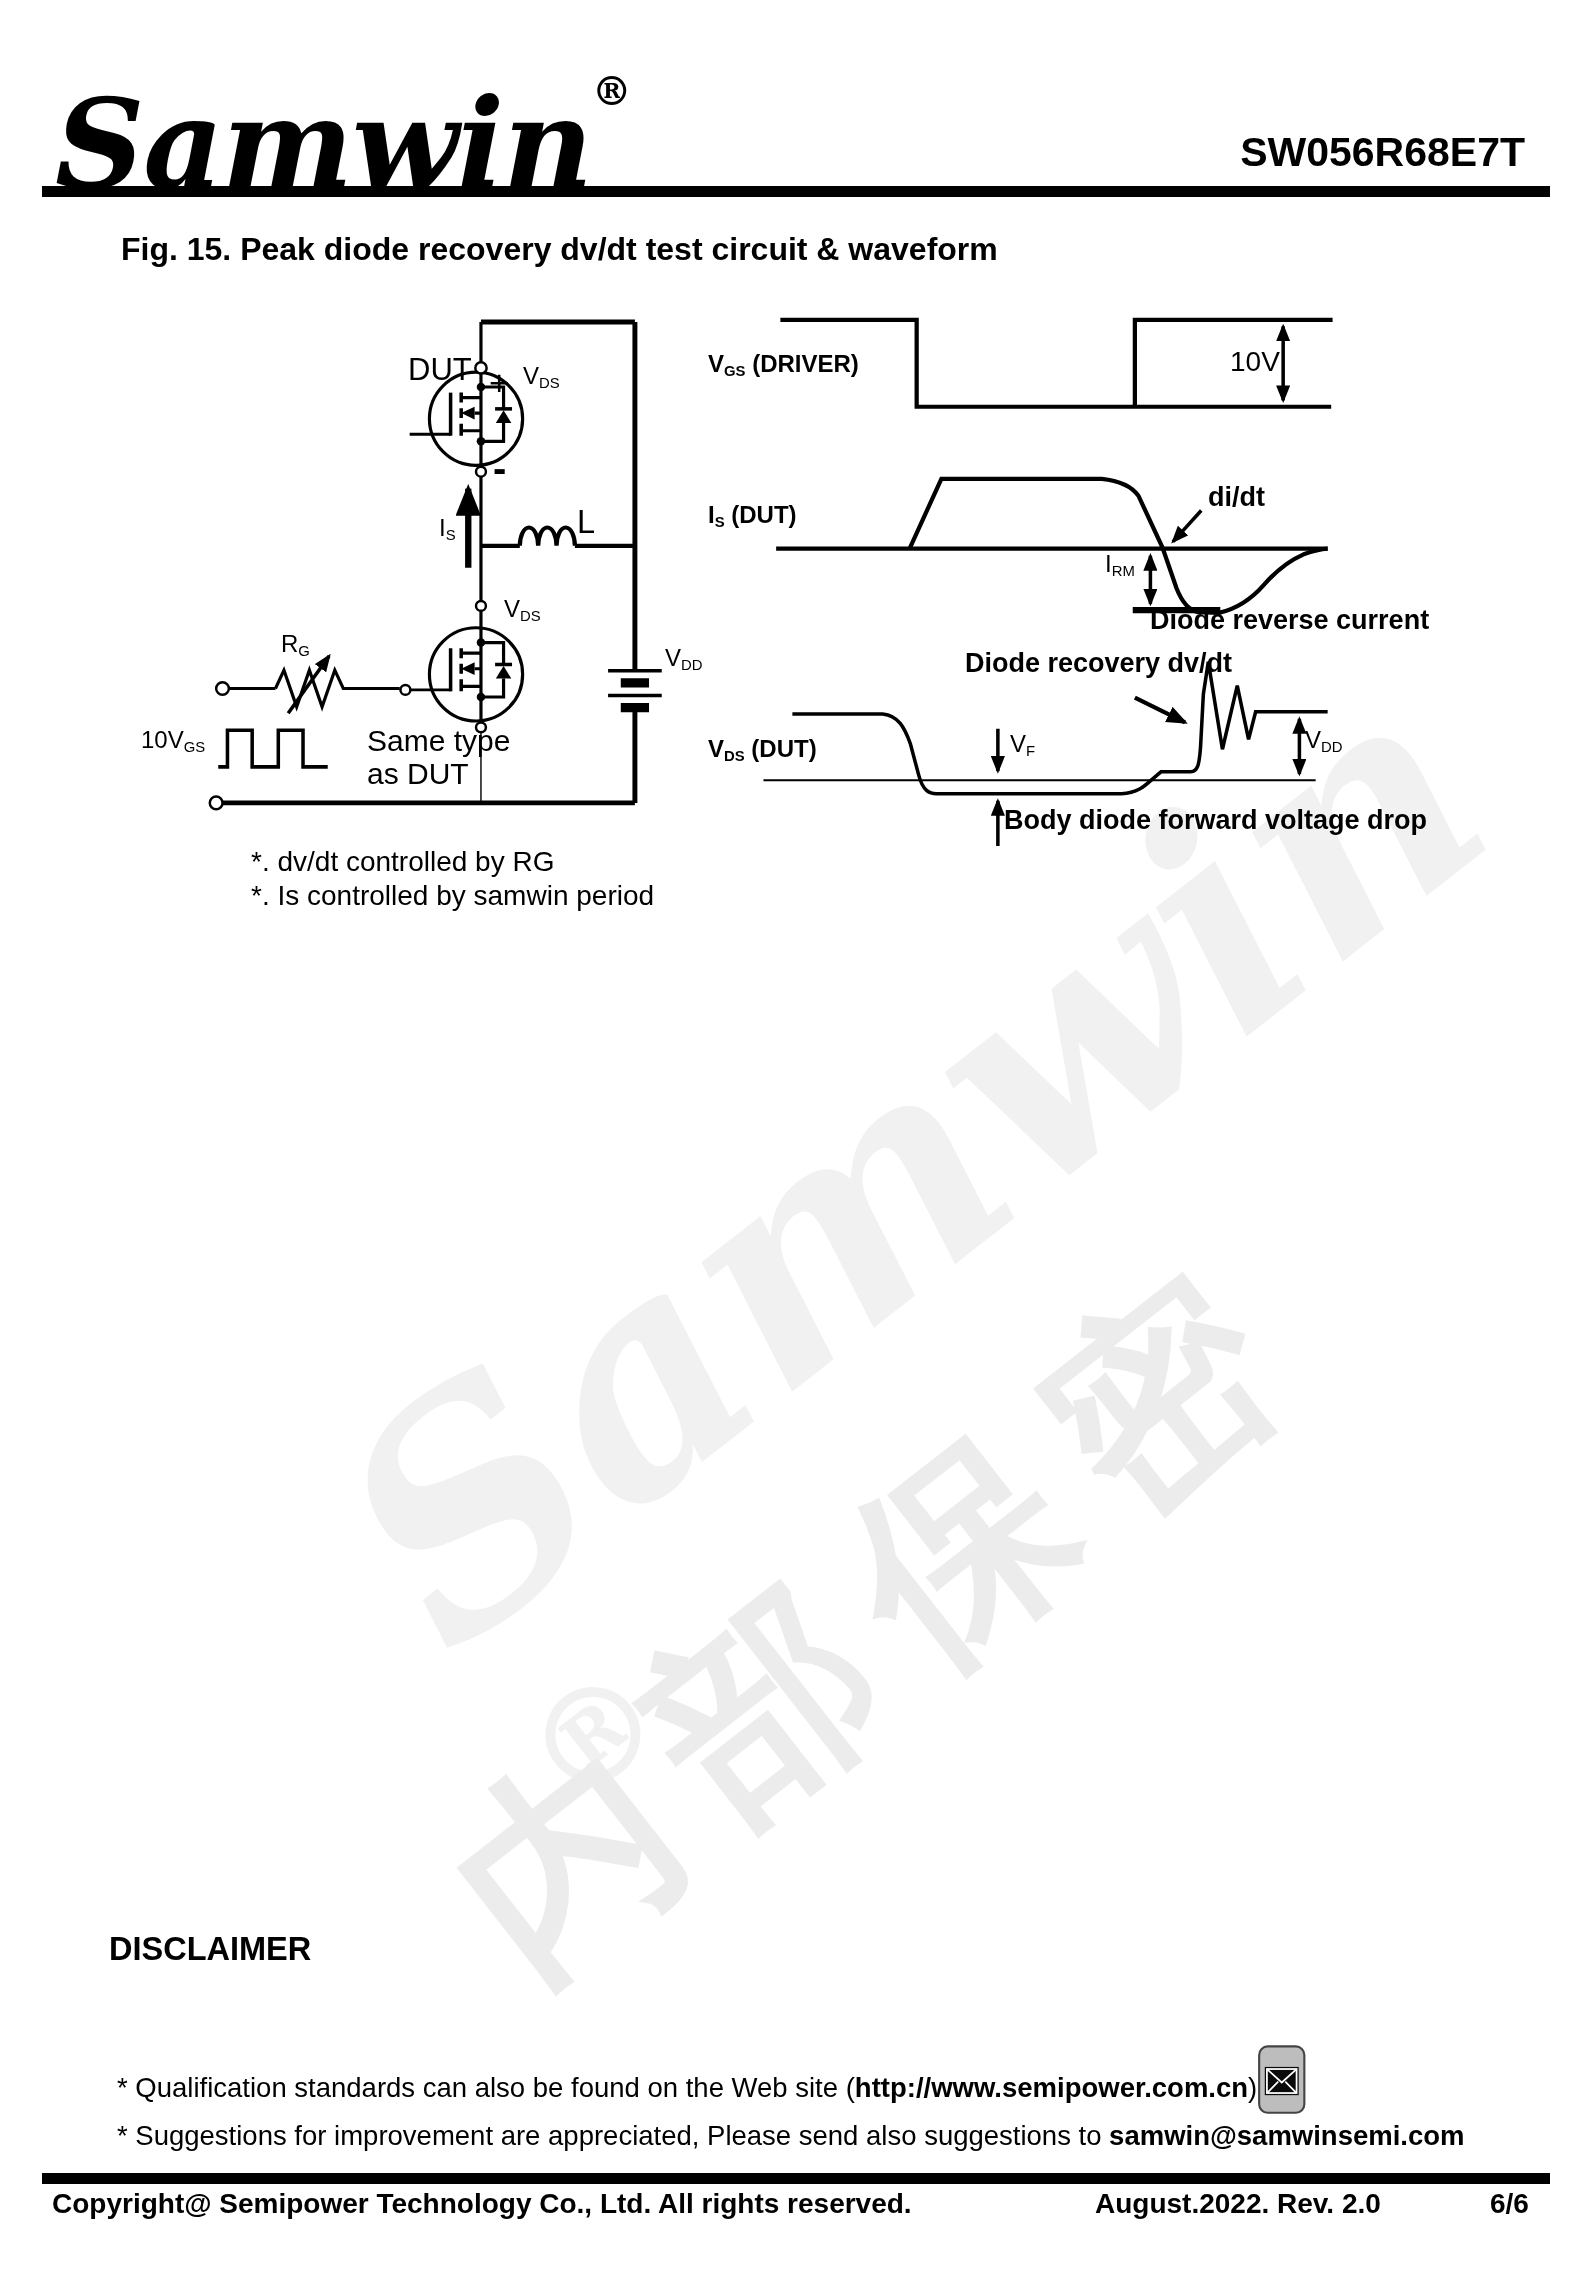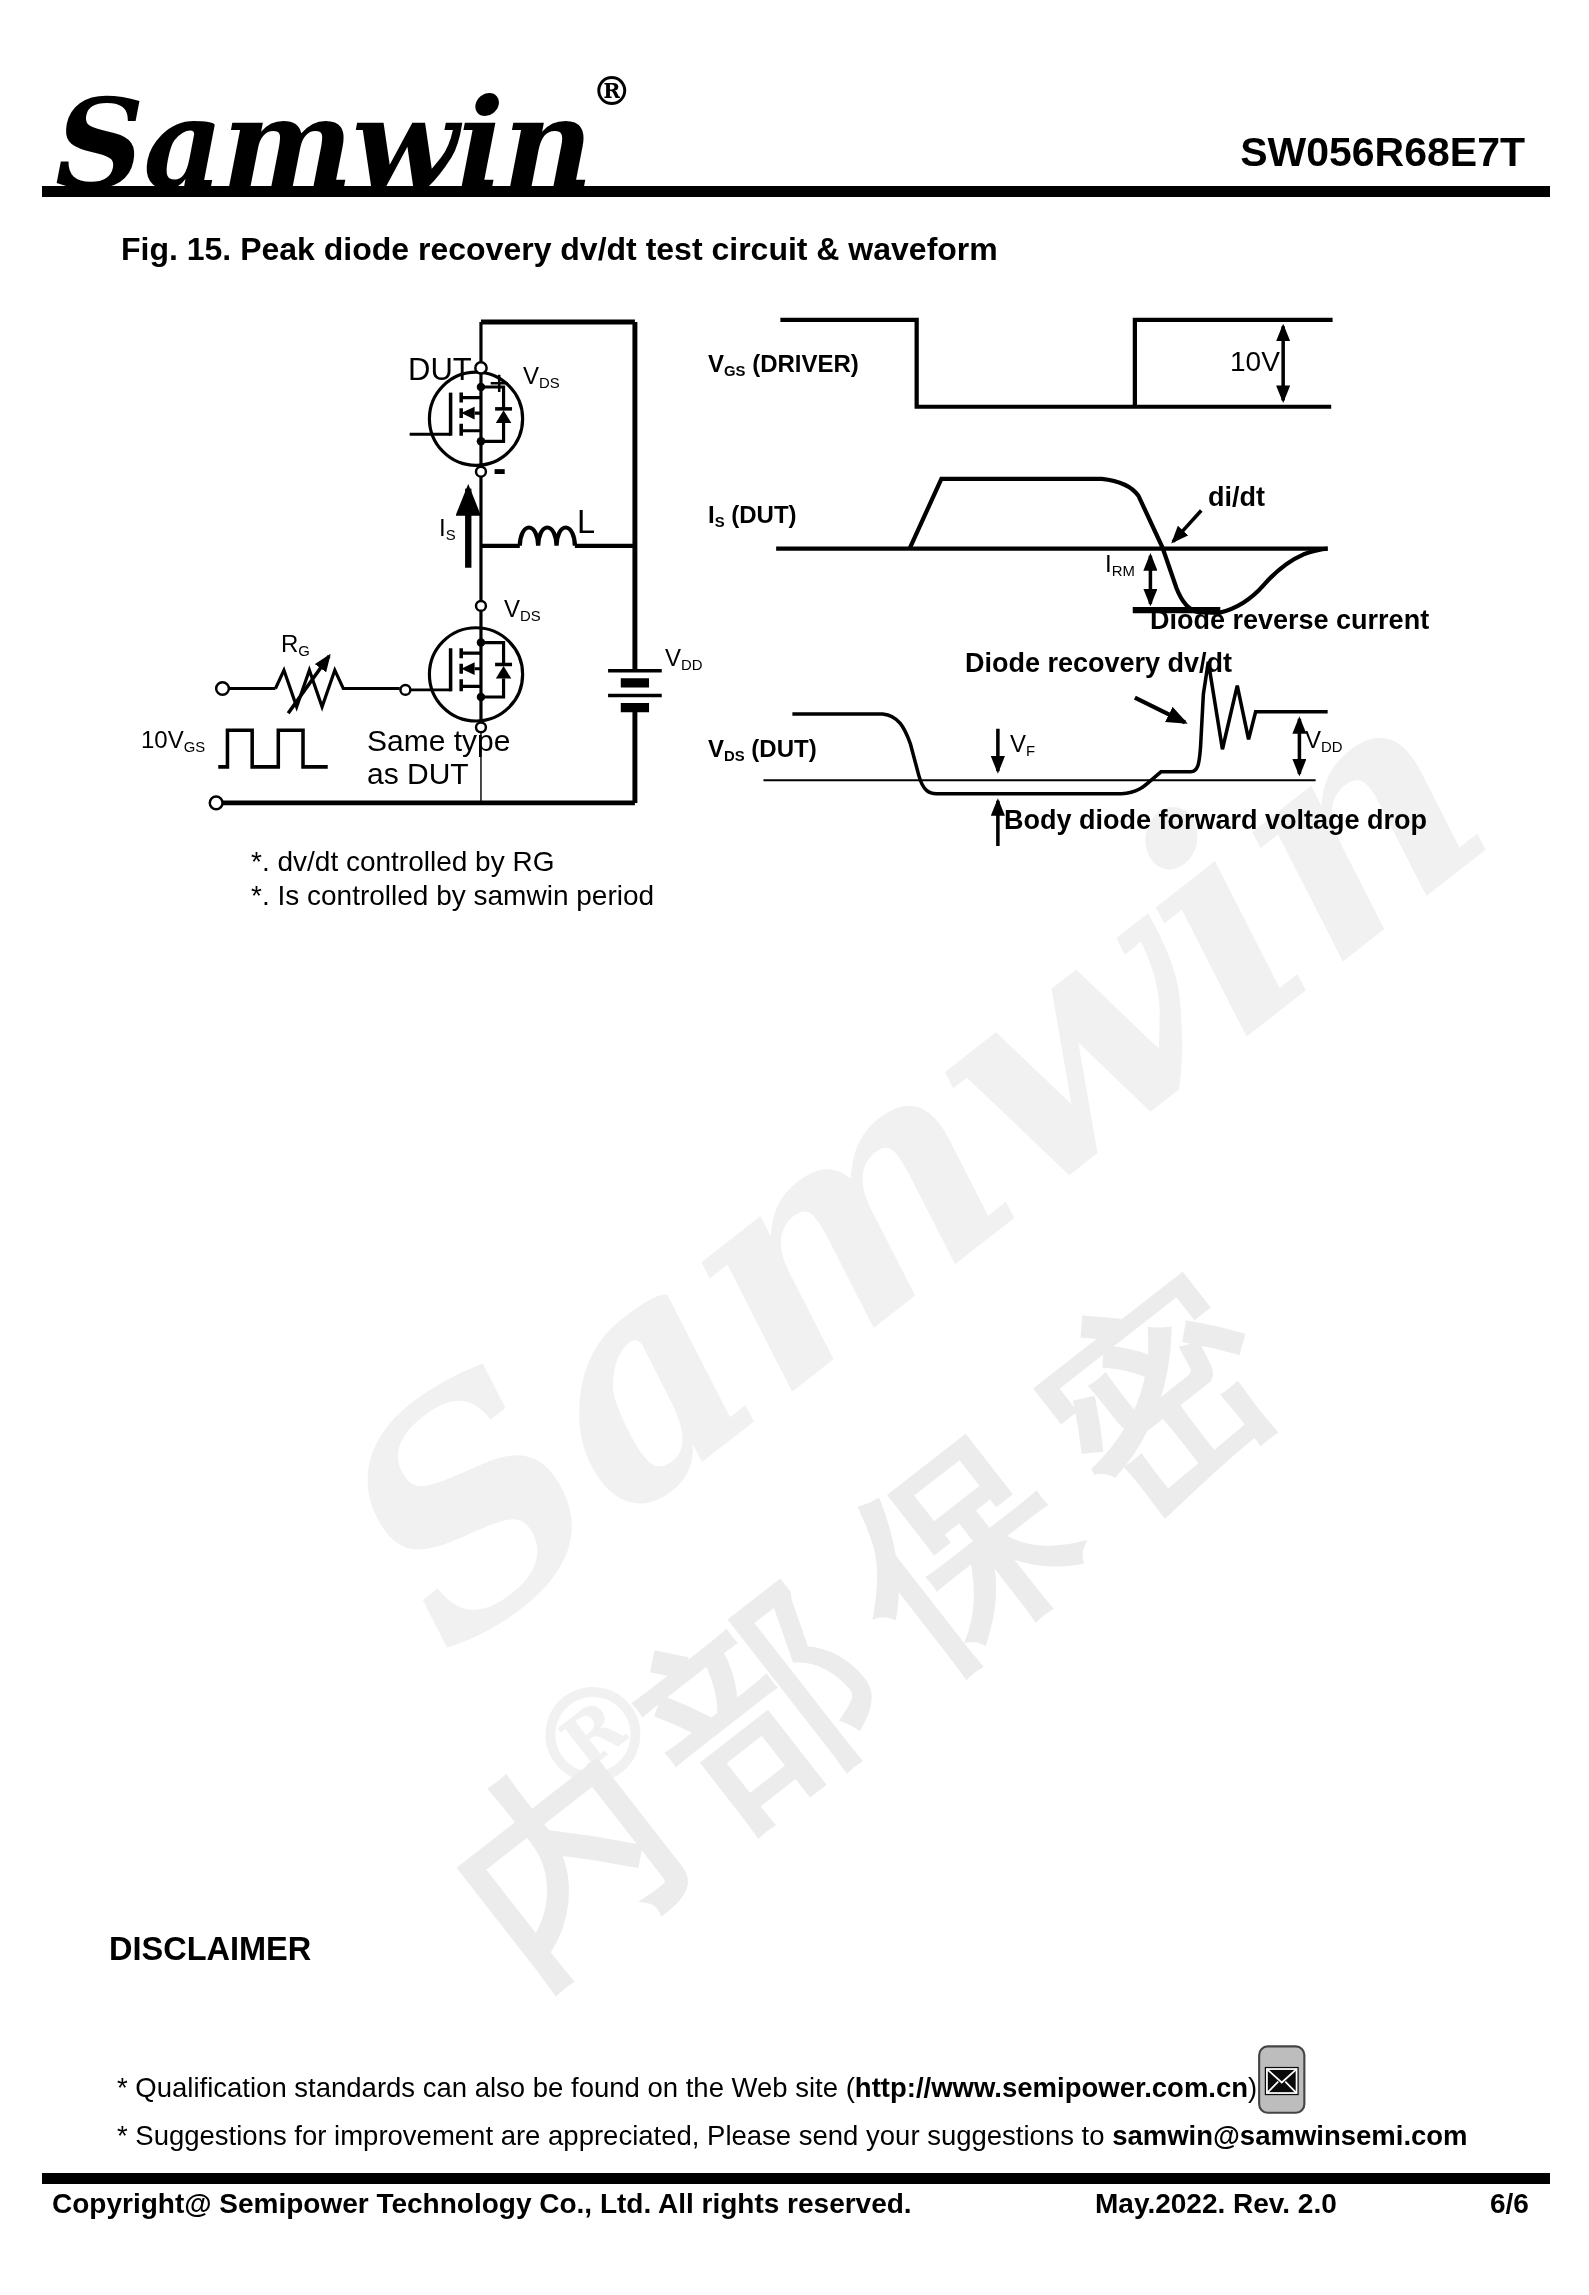--- a/index.html
+++ b/index.html
@@ -200,22 +200,22 @@
   <div class="abs z2 lbl" style="left:1305px;top:726px;">
     <span>V</span><span class="sub">DD</span>
   </div>
   <div class="abs z2 small" style="left:1004px;top:805px;">Body diode forward voltage drop</div>
 
   <div class="abs z2 b" style="left:109px;top:1931px;font-size:32.5px;">DISCLAIMER</div>
   <div class="abs z2 disc" style="left:117px;top:2072px;">
     <span>* Qualification standards can also be found on the Web site (</span><span class="b">http://www.semipower.com.cn</span><span>)</span>
   </div>
   <div class="abs z2 disc" style="left:117px;top:2120px;">
-    <span>* Suggestions for improvement are appreciated, Please send your suggestions to </span><span class="b">samwin@samwinsemi.com</span><span></span>
+    <span>* Suggestions for improvement are appreciated, Please send also suggestions to </span><span class="b">samwin@samwinsemi.com</span><span></span>
   </div>
 
   <div class="bar" style="top:2173px;"></div>
   <div class="abs z2 b" style="left:52px;top:2188px;font-size:28px;">Copyright@ Semipower Technology Co., Ltd. All rights reserved.</div>
-  <div class="abs z2 b" style="left:1095px;top:2188px;font-size:28px;">May.2022. Rev. 2.0</div>
+  <div class="abs z2 b" style="left:1095px;top:2188px;font-size:28px;">August.2022. Rev. 2.0</div>
   <div class="abs z2 b" style="left:1490px;top:2188px;font-size:28px;">6/6</div>
 
 </div>
 
 
 </body></html>

